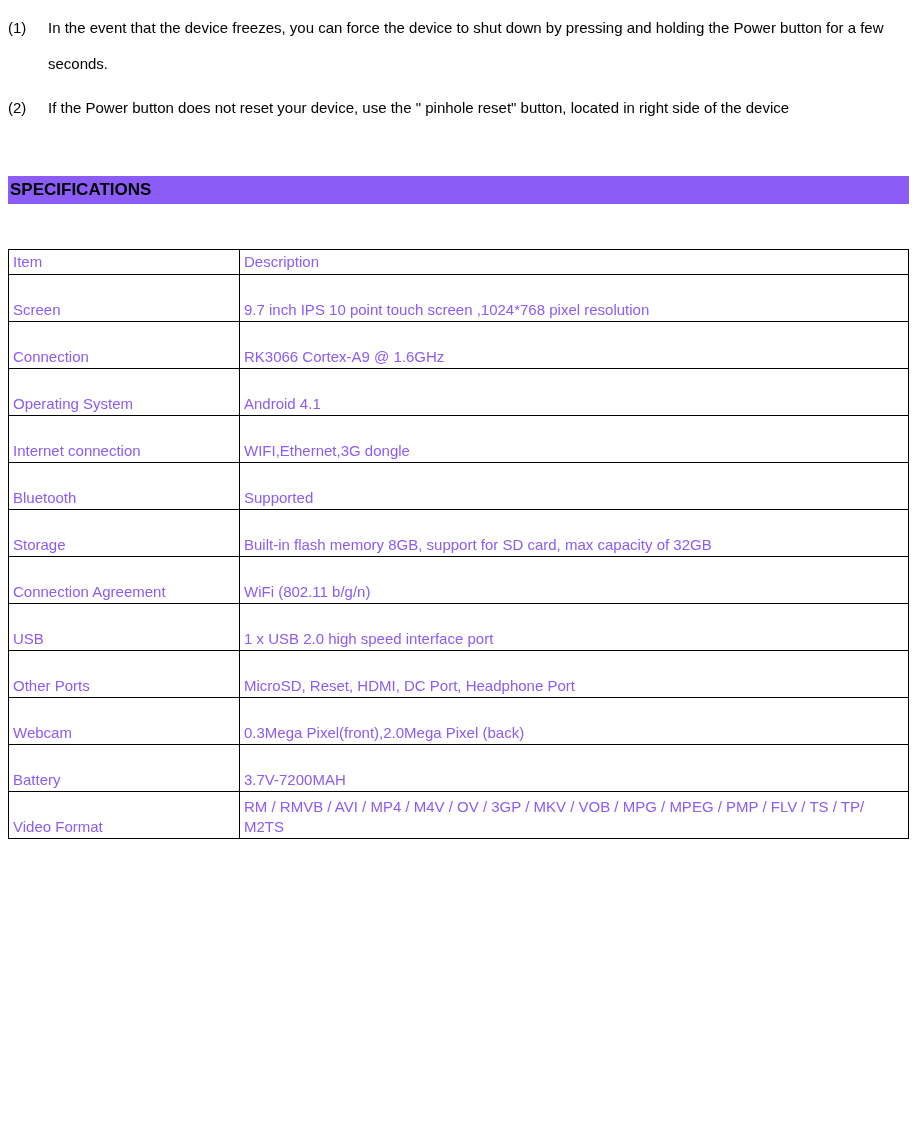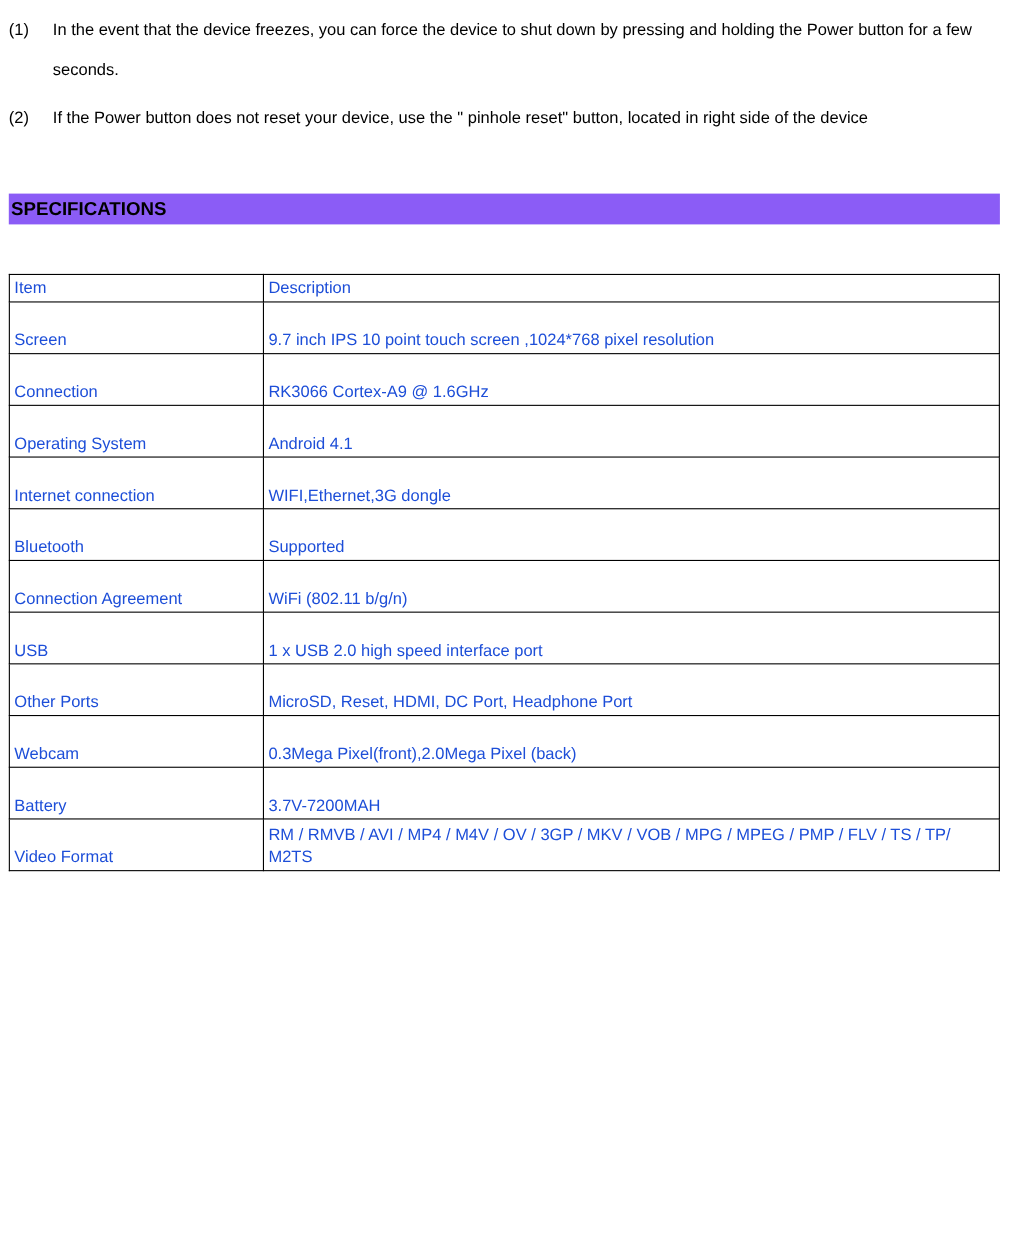--- a/index.html
+++ b/index.html
@@ -32,21 +32,21 @@
     padding: 4px 2px;
     margin-top: 50px;
     margin-bottom: 45px;
     width: 100%;
     box-sizing: border-box;
   }
   table.spec-table {
     border-collapse: collapse;
     width: 100%;
     font-size: 15px;
-    color: #1d4ed8;
+    color: #8b5cf6;
   }
   table.spec-table td {
     border: 1px solid #000;
     padding: 0;
     vertical-align: bottom;
     height: 46px;
   }
   table.spec-table td .cell-inner {
     padding: 2px 4px 2px 4px;
     line-height: 1.3;
@@ -115,20 +115,28 @@
   <tr>
     <td class="col-item">
           <div class="cell-inner">Bluetooth</div>
         </td>
     <td>
           <div class="cell-inner">Supported</div>
         </td>
   </tr>
   <tr>
     <td class="col-item">
+          <div class="cell-inner">Storage</div>
+        </td>
+    <td>
+          <div class="cell-inner">Built-in flash memory 8GB, support for SD card, max capacity of 32GB</div>
+        </td>
+  </tr>
+  <tr>
+    <td class="col-item">
           <div class="cell-inner">Connection Agreement</div>
         </td>
     <td>
           <div class="cell-inner">WiFi (802.11 b/g/n)</div>
         </td>
   </tr>
   <tr>
     <td class="col-item">
           <div class="cell-inner">USB</div>
         </td>

